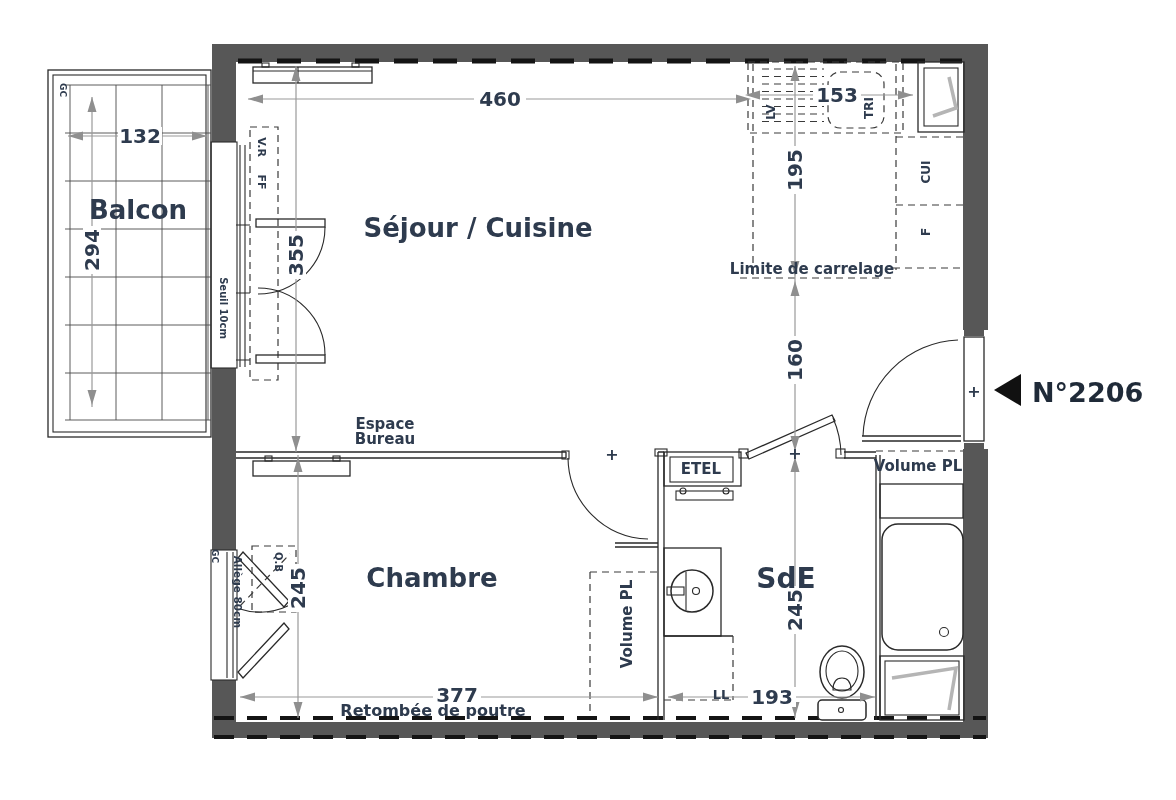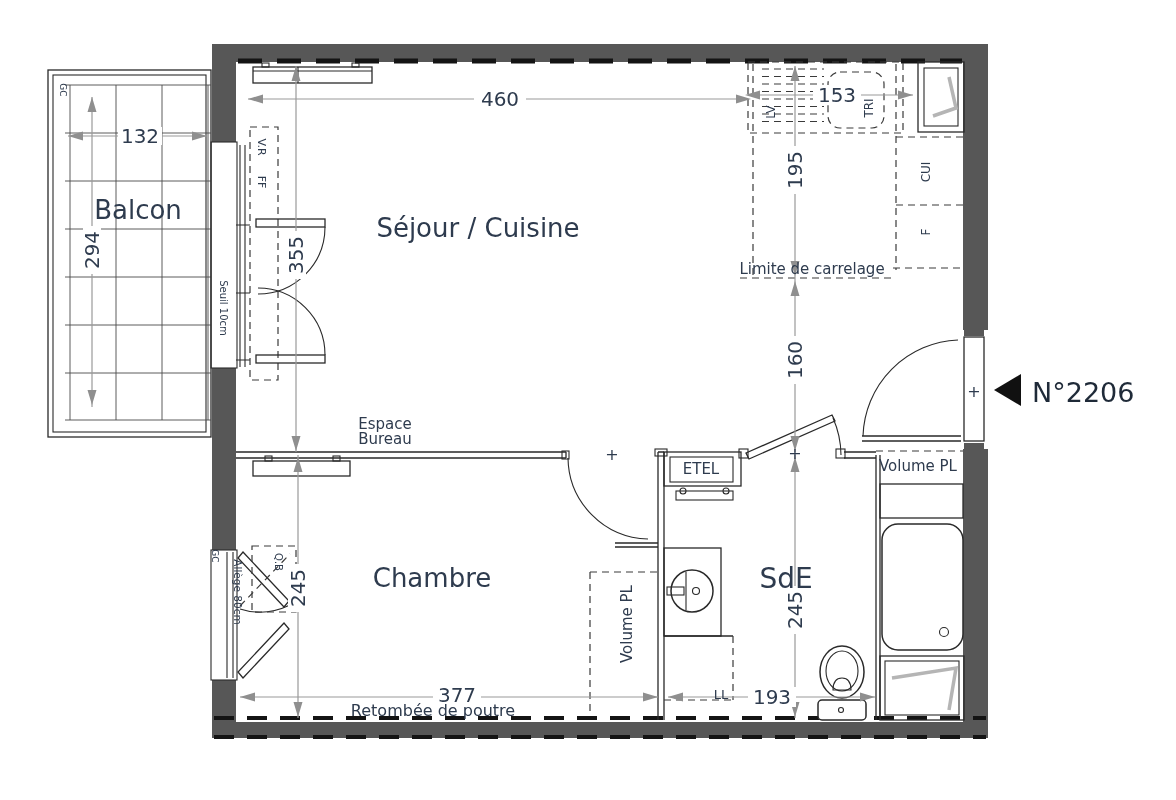--- a/index.html
+++ b/index.html
@@ -1,16 +1,16 @@
 <!DOCTYPE html>
 <html><head>
 <meta charset="utf-8">
 <style>
   html,body{margin:0;padding:0;background:#ffffff;}
-  #stage{position:relative;width:1176px;height:800px;background:#fff;overflow:hidden;}
+  #stage{position:relative;width:1176px;height:800px;background:#fff;overflow:hidden;font-weight:bold;}
   svg{display:block;}
   text{fill:#2e3b4e;font-family:"DejaVu Sans",sans-serif;}
   .room{font-size:26px;}
   .room-lg{font-size:28px;}
   .dim{font-size:20px;}
   .mid{font-size:15px;}
   .small{font-size:12px;}
   .tiny{font-size:10px;}
   .unit{font-size:27px;fill:#1f2a38;}
   .thin{stroke:#2a2a2a;stroke-width:1.3;fill:none;}

